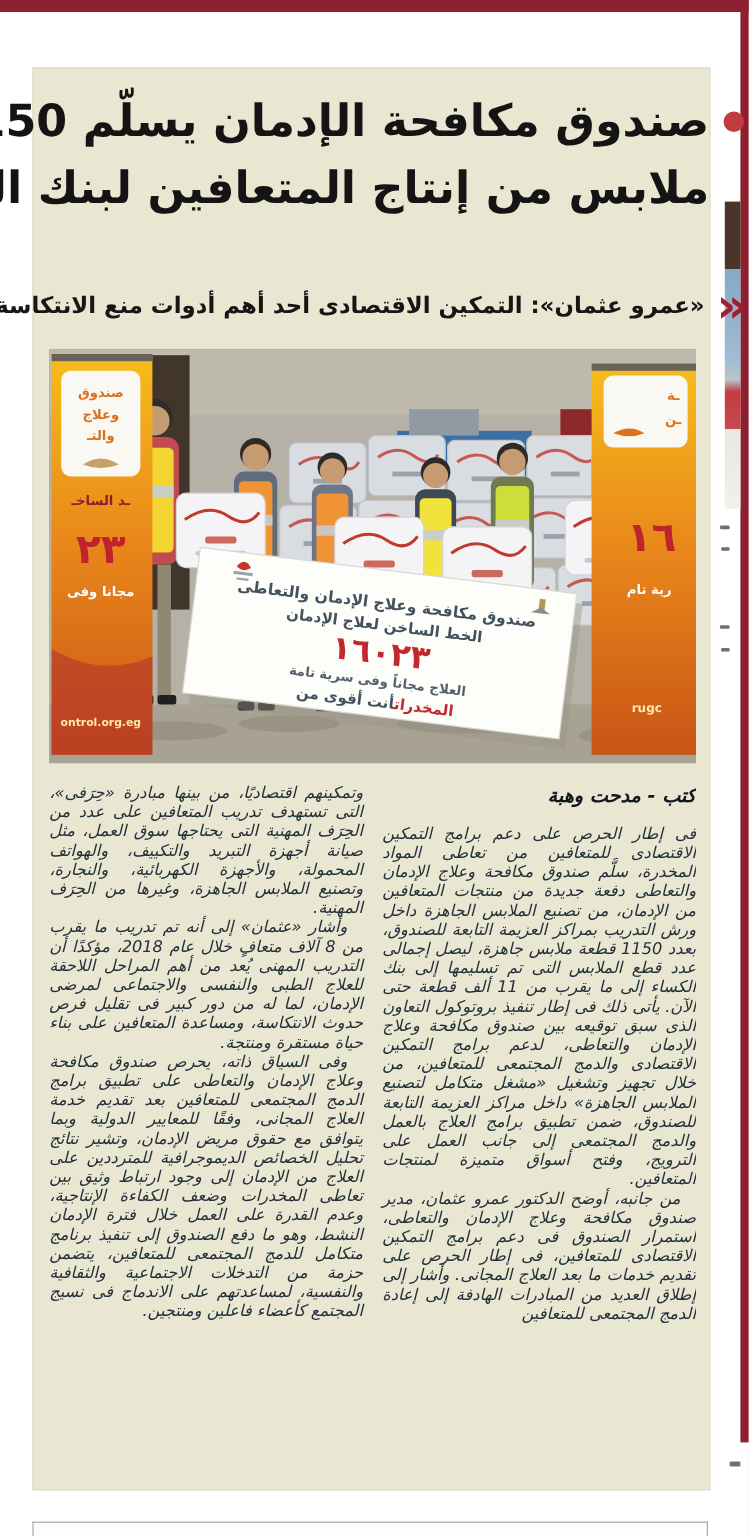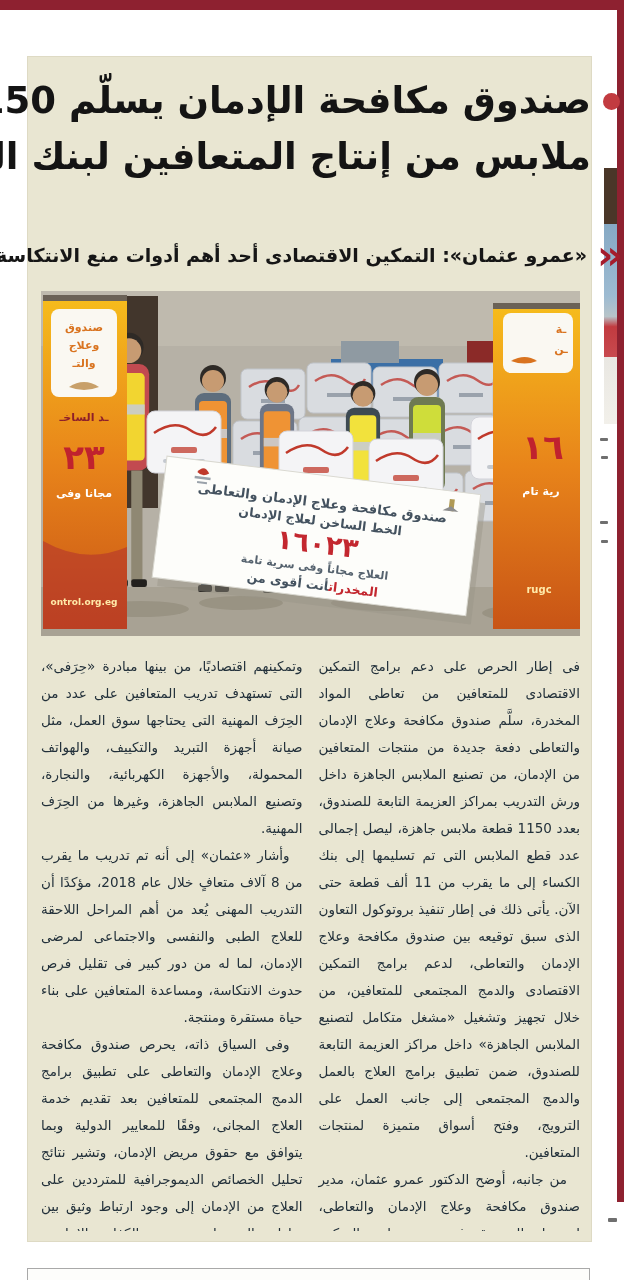--- a/index.html
+++ b/index.html
@@ -29,21 +29,21 @@
   }
   .kicker .mark{color:#a51c2c;font-size:40px;line-height:28px;font-weight:bold;}
   .photo{
     position:absolute;top:234px;left:13px;width:539px;height:345px;
     background:#84cc16;overflow:hidden;
   }
   .columns{
     position:absolute;top:596px;left:13px;width:539px;bottom:10px;
     direction:rtl;display:flex;gap:16px;overflow:hidden;
   }
-  .col{flex:1;text-align:justify;font-size:13.5px;line-height:27px;color:#22303a;}
+  .col{flex:1;text-align:justify;font-size:13.5px;line-height:16px;color:#22303a;font-style:italic;}
   .byline{font-weight:bold;font-size:16px;color:#10181e;margin:2px 0 16px 0;}
   .col p{margin:0;}
   .col p.indent{text-indent:13px;}
   .next-box{
     position:absolute;left:27px;top:1268px;width:563px;height:12px;
     border:1px solid #a9a9a9;border-bottom:none;background:#fdfdfb;box-sizing:border-box;
   }
   svg text{font-family:"DejaVu Sans",sans-serif;}
 </style>
 </head>
@@ -242,20 +242,21 @@
         <text x="278" y="234" font-size="12.5" font-weight="bold" fill="#44525f" text-anchor="middle" direction="rtl">الخط الساخن لعلاج الإدمان</text>
         <text x="278" y="262" font-size="27" font-weight="bold" fill="#c3272f" text-anchor="middle">١٦٠٢٣</text>
         <text x="278" y="280" font-size="11" font-weight="bold" fill="#55626e" text-anchor="middle" direction="rtl">العلاج مجاناً وفى سرية تامة</text>
         <text x="278" y="298" font-size="12.5" font-weight="bold" text-anchor="middle" direction="rtl"><tspan fill="#c3272f">المخدرات</tspan><tspan fill="#44525f">أنت أقوى من </tspan></text>
       </g>
     </svg>
   </div>
 
   <div class="columns">
     <div class="col">
+      <div class="byline">كتب - مدحت وهبة</div>
       <p>فى إطار الحرص على دعم برامج التمكين الاقتصادى للمتعافين من تعاطى المواد المخدرة، سلَّم صندوق مكافحة وعلاج الإدمان والتعاطى دفعة جديدة من منتجات المتعافين من الإدمان، من تصنيع الملابس الجاهزة داخل ورش التدريب بمراكز العزيمة التابعة للصندوق، بعدد 1150 قطعة ملابس جاهزة، ليصل إجمالى عدد قطع الملابس التى تم تسليمها إلى بنك الكساء إلى ما يقرب من 11 ألف قطعة حتى الآن. يأتى ذلك فى إطار تنفيذ بروتوكول التعاون الذى سبق توقيعه بين صندوق مكافحة وعلاج الإدمان والتعاطى، لدعم برامج التمكين الاقتصادى والدمج المجتمعى للمتعافين، من خلال تجهيز وتشغيل «مشغل متكامل لتصنيع الملابس الجاهزة» داخل مراكز العزيمة التابعة للصندوق، ضمن تطبيق برامج العلاج بالعمل والدمج المجتمعى إلى جانب العمل على الترويج، وفتح أسواق متميزة لمنتجات المتعافين.</p>
       <p class="indent">من جانبه، أوضح الدكتور عمرو عثمان، مدير صندوق مكافحة وعلاج الإدمان والتعاطى، استمرار الصندوق فى دعم برامج التمكين الاقتصادى للمتعافين، فى إطار الحرص على تقديم خدمات ما بعد العلاج المجانى. وأشار إلى إطلاق العديد من المبادرات الهادفة إلى إعادة الدمج المجتمعى للمتعافين</p>
     </div>
     <div class="col">
       <p>وتمكينهم اقتصاديًا، من بينها مبادرة «حِرَفى»، التى تستهدف تدريب المتعافين على عدد من الحِرَف المهنية التى يحتاجها سوق العمل، مثل صيانة أجهزة التبريد والتكييف، والهواتف المحمولة، والأجهزة الكهربائية، والنجارة، وتصنيع الملابس الجاهزة، وغيرها من الحِرَف المهنية.</p>
       <p class="indent">وأشار «عثمان» إلى أنه تم تدريب ما يقرب من 8 آلاف متعافٍ خلال عام 2018، مؤكدًا أن التدريب المهنى يُعد من أهم المراحل اللاحقة للعلاج الطبى والنفسى والاجتماعى لمرضى الإدمان، لما له من دور كبير فى تقليل فرص حدوث الانتكاسة، ومساعدة المتعافين على بناء حياة مستقرة ومنتجة.</p>
       <p class="indent">وفى السياق ذاته، يحرص صندوق مكافحة وعلاج الإدمان والتعاطى على تطبيق برامج الدمج المجتمعى للمتعافين بعد تقديم خدمة العلاج المجانى، وفقًا للمعايير الدولية وبما يتوافق مع حقوق مريض الإدمان، وتشير نتائج تحليل الخصائص الديموجرافية للمترددين على العلاج من الإدمان إلى وجود ارتباط وثيق بين تعاطى المخدرات وضعف الكفاءة الإنتاجية، وعدم القدرة على العمل خلال فترة الإدمان النشط، وهو ما دفع الصندوق إلى تنفيذ برنامج متكامل للدمج المجتمعى للمتعافين، يتضمن حزمة من التدخلات الاجتماعية والثقافية والنفسية، لمساعدتهم على الاندماج فى نسيج المجتمع كأعضاء فاعلين ومنتجين.</p>
     </div>
   </div>
 

